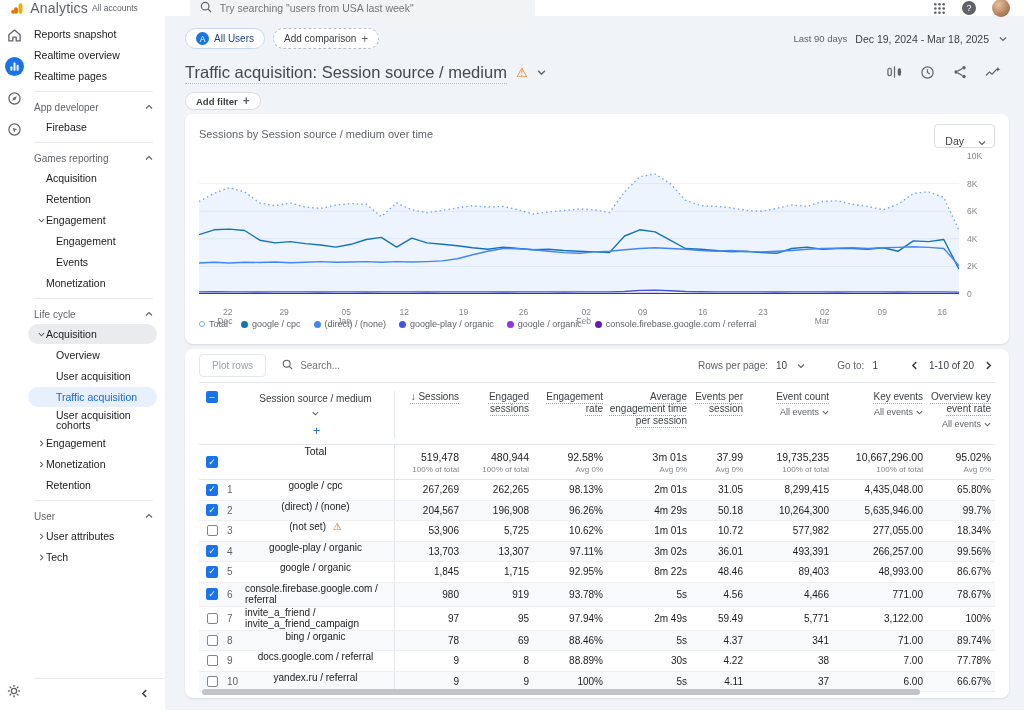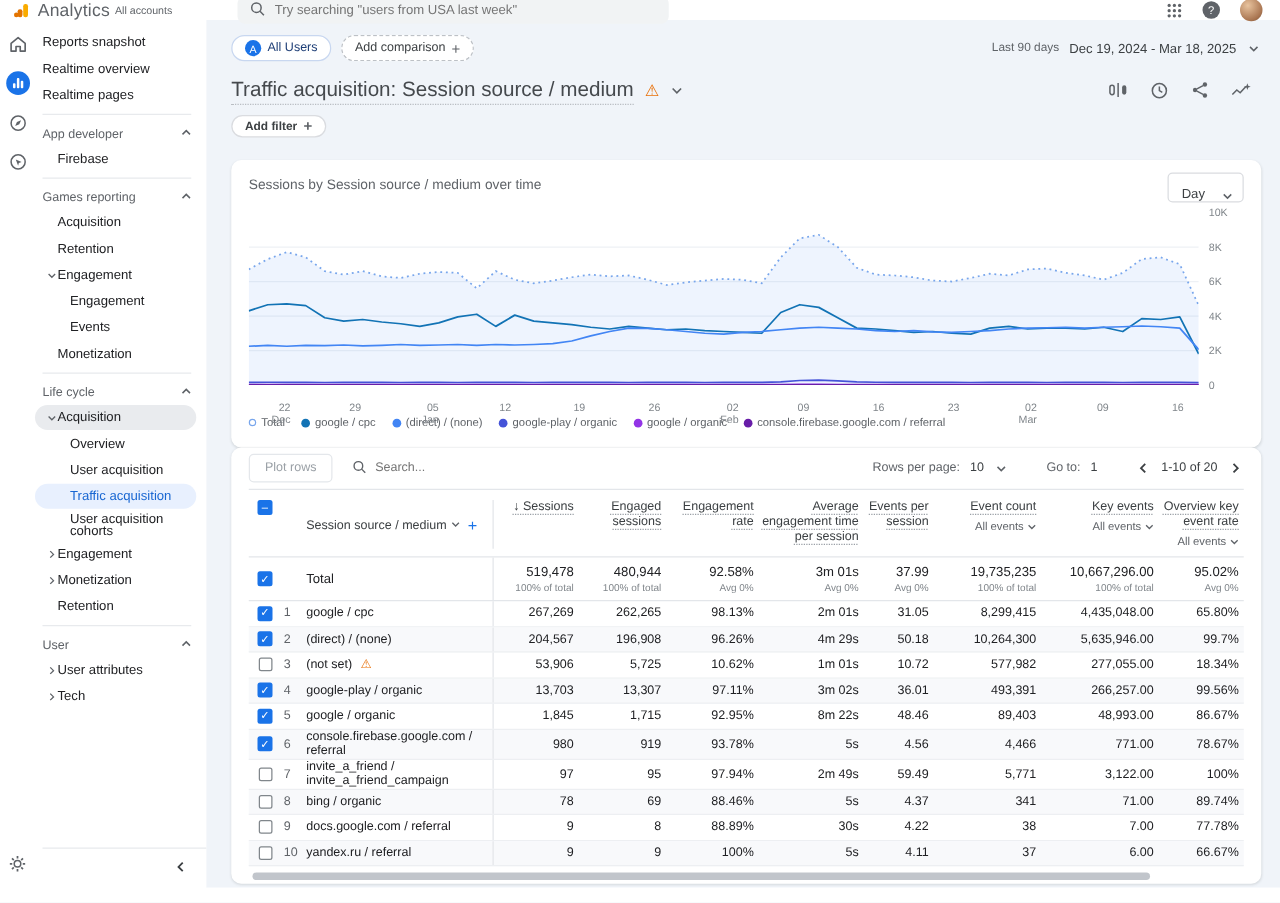--- a/index.html
+++ b/index.html
@@ -58,56 +58,56 @@
   .title-caret { margin-left:7px; color:#5f6368; }
   .header-actions { margin-left:auto; display:flex; align-items:center; gap:18px; padding-right:8px; }
   .hact { color:#5f6368; cursor:pointer; display:flex; }
 
   .filter-row { margin-top:8px; height:18px; display:flex; }
   .chip-filter { border:1px solid #dadce0; height:18px; font-size:9.5px; font-weight:bold; color:#3c4043; border-radius:10px; }
 
   .card { background:#fff; border-radius:8px; box-shadow:0 1px 2px rgba(60,64,67,.14); }
 
   
-  .chart-card { margin-top:18px; height:230px; padding:10px 14px 6px; }
+  .chart-card { margin-top:4px; height:230px; padding:10px 14px 6px; }
   .chart-head { display:flex; align-items:flex-start; justify-content:space-between; height:26px; }
   .chart-title { font-size:11px; color:#5f6368; padding-top:4px; }
   .day-select { border:1px solid #dadce0; border-radius:4px; height:24px; display:flex; align-items:flex-end; gap:14px; padding:0 8px 0 10px; font-size:10.5px; color:#3c4043; cursor:pointer; }
   .plot-wrap { position:relative; margin-top:6px; height:138px; margin-right:36px; }
   .plot-wrap svg { display:block; }
   .ylab { position:absolute; left:100%; margin-left:8px; font-size:8.5px; color:#80868b; transform:translateY(-50%); }
   .xlabels { position:relative; height:22px; margin-right:36px; }
   .xt { position:absolute; top:14px; transform:translateX(-50%); text-align:right; font-size:8.5px; color:#80868b; line-height:9px; }
   .legend { display:flex; align-items:center; gap:13px; margin-top:3px; font-size:9px; color:#5f6368; }
   .leg-item { display:flex; align-items:center; gap:4px; }
   .leg-dot { width:7px; height:7px; border-radius:50%; flex:none; }
   .leg-dot.open { background:#fff; border:1.5px solid #78a6ec; width:6px; height:6px; }
 
   
-  .table-card { margin-top:0; height:349px; padding:0 14px; position:relative; overflow:hidden; }
+  .table-card { margin-top:5px; height:349px; padding:0 14px; position:relative; overflow:hidden; }
   .tbl-toolbar { height:34px; display:flex; align-items:center; border-bottom:1px solid #e3e6ea; }
   .plot-rows-btn { border:1px solid #e4e7eb; border-radius:4px; color:#9aa0a6; font-size:10px; padding:5px 12px; background:#fff; }
   .tbl-search { display:flex; align-items:center; gap:7px; margin-left:16px; color:#5f6368; }
   .tbl-search input { border:none; outline:none; font-family:inherit; font-size:10px; color:#5f6368; width:180px; background:transparent; }
   .tbl-pager { margin-left:auto; display:flex; align-items:center; gap:8px; font-size:10px; color:#3c4043; }
   .pager-label { color:#5f6368; }
   .pager-gap { width:14px; }
   .pchev { color:#3c4043; cursor:pointer; display:flex; padding:2px; }
 
   .grid { display:grid; grid-template-columns:26px 20px 150px 68px 70px 74px 84px 56px 86px 94px 68px; align-items:center; }
   .thead { border-bottom:1px solid #e3e6ea; padding:8px 0 6px; align-items:start; min-height:53px; }
   .hname { font-size:10px; color:#3c4043; display:flex; align-items:center; gap:4px; padding-top:2px; }
   .hname .plus-btn { color:#1a73e8; font-size:13px; margin-left:2px; cursor:pointer; }
   .hcell { font-size:10px; color:#3c4043; text-align:right; padding-right:4px; line-height:12px; }
   .hlabel { text-decoration:underline dotted #9aa0a6; text-underline-offset:2.5px; cursor:pointer; }
   .hsub { margin-top:3px; color:#5f6368; font-size:9px; display:flex; justify-content:flex-end; align-items:center; gap:3px; cursor:pointer; }
   .cb { width:12px; height:12px; border-radius:2px; display:flex; align-items:center; justify-content:center; margin:0 auto; cursor:pointer; flex:none; }
   .cb.checked, .cb.ind { background:#1a73e8; color:#fff; font-size:9px; line-height:1; }
   .cb.un { width:11px; height:11px; border:1.5px solid #80868b; background:#fff; }
-  .c-name { border-right:1px solid #e3e6ea; align-self:stretch; display:flex; align-items:center; padding-right:8px; }
+  .c-name { border-right:1px solid #e3e6ea; align-self:stretch; display:flex; align-items:center; padding-right:8px;flex-direction:column; }
   .trow { border-bottom:1px solid #edeff2; min-height:20.5px; font-size:10px; color:#202124; }
   .trow:nth-child(odd) { background:#f8f9fb; }
   .trow .rank { color:#5f6368; text-align:left; padding-left:2px; }
   .num { text-align:right; padding-right:4px; }
   .name-txt { line-height:11.5px; }
   .warn-sm { color:#e8710a; font-size:10px; margin-left:4px; }
   .total-row { border-bottom:1px solid #e3e6ea; min-height:35px; }
   .total-label { font-size:10.5px; color:#202124; }
   .tot-val { font-size:10.5px; color:#202124; line-height:12px; }
   .tot-sub { font-size:8px; color:#80868b; margin-top:2px; }

